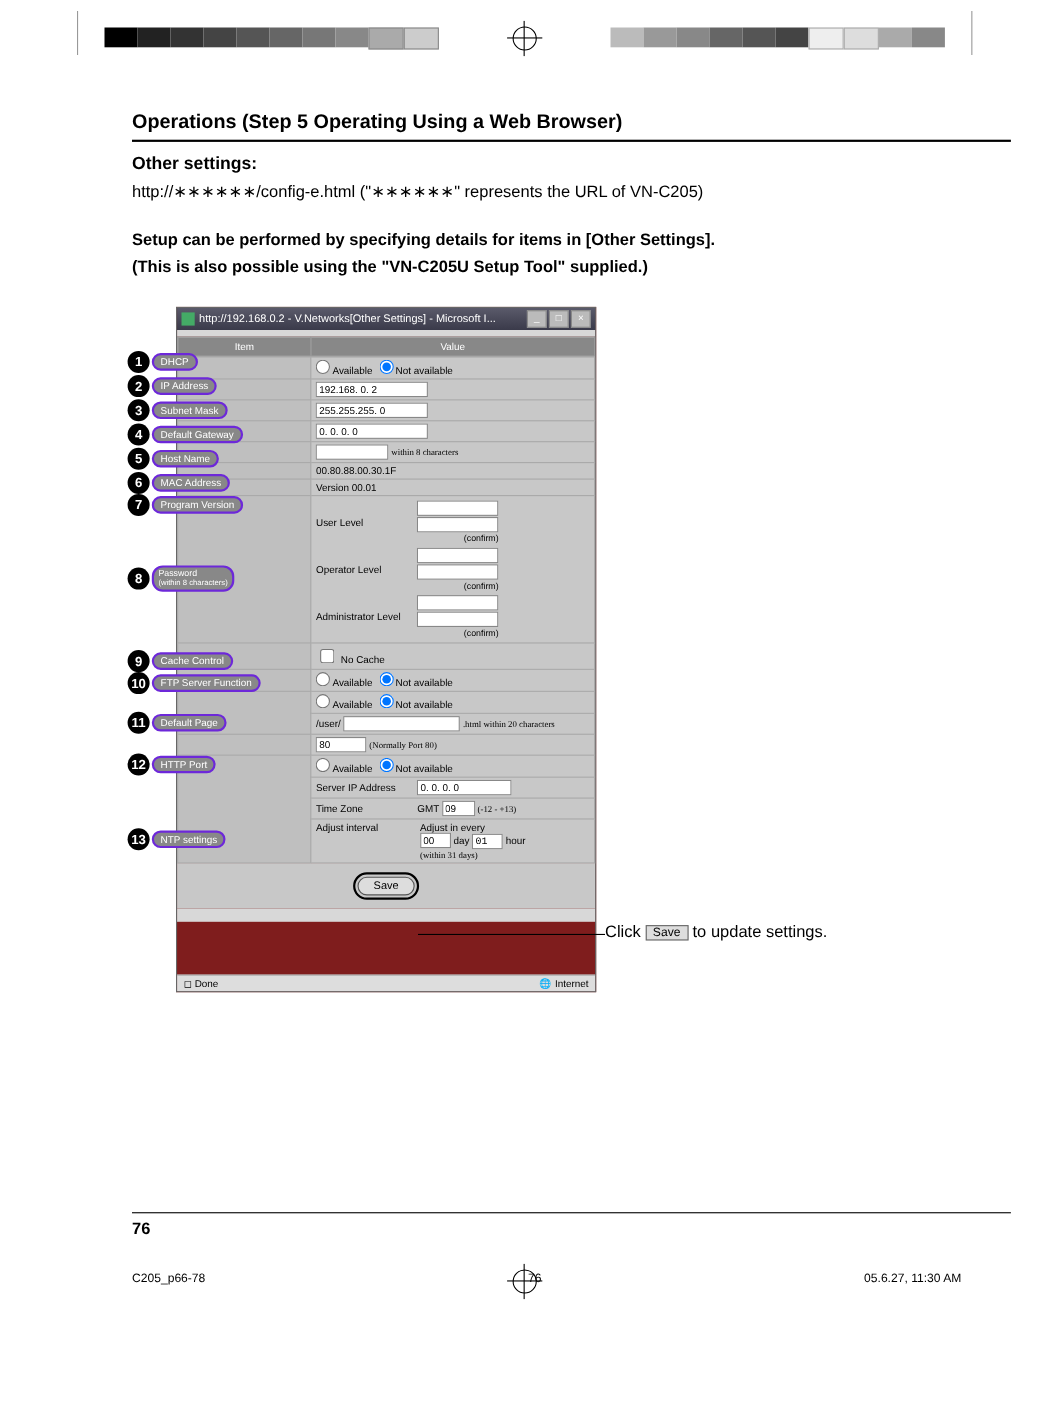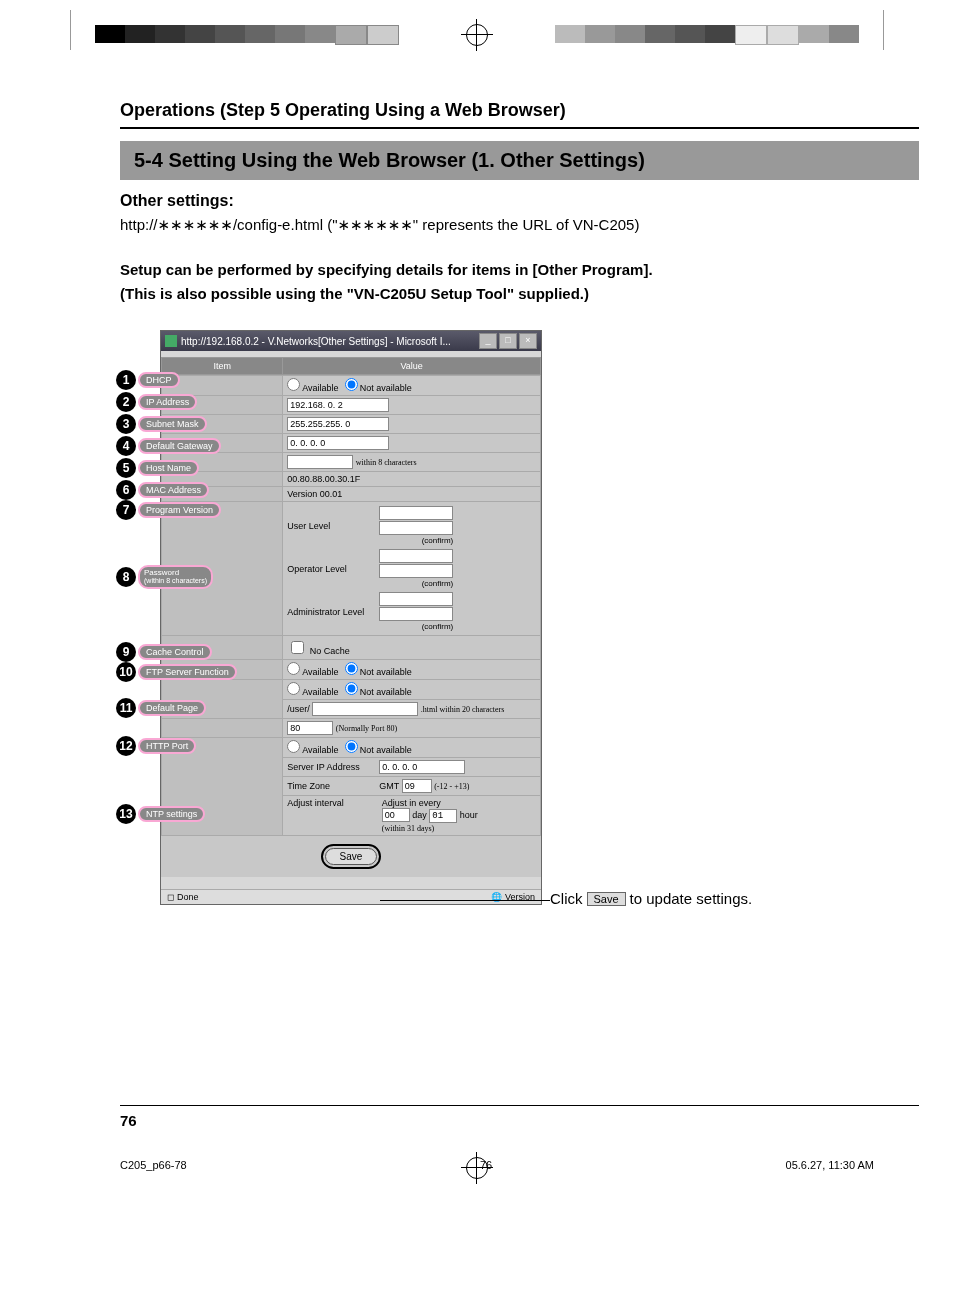--- a/index.html
+++ b/index.html
@@ -164,40 +164,41 @@
     background: #ddd;
     font-size: 10px;
   }
   .statusbar {
     display: flex;
     justify-content: space-between;
     padding: 2px 6px;
     background: #ddd;
     border-top: 1px solid #aaa;
     font-size: 9px;
+    margin-top: 48px;
   }
   .callout {
     position: absolute;
     left: -44px;
     display: flex;
     align-items: center;
   }
   .cnum {
     width: 20px; height: 20px;
     background: #000;
     color: #fff;
     border-radius: 50%;
     font-size: 12px;
     font-weight: bold;
     display: flex;
     align-items: center;
     justify-content: center;
   }
   .ctag {
-    border: 2px solid #f9a8d4;
+    border: 2px solid #6d28d9;
     border-radius: 10px;
     padding: 1px 6px;
     font-size: 9px;
     background: #888;
     color: #fff;
     margin-left: 2px;
     white-space: nowrap;
   }
   .click-note {
     position: absolute;
@@ -260,25 +261,24 @@
       <div class="sw" style="background:#444"></div>
     <div class="sw" style="background:#eee;border:1px solid #aaa"></div>
     <div class="sw" style="background:#ddd;border:1px solid #aaa"></div>
     <div class="sw" style="background:#aaa"></div>
       <div class="sw" style="background:#888"></div>
   </div>
 </div>
 
 <div class="page">
   <div class="header">Operations (Step 5 Operating Using a Web Browser)</div>
-  <div class="section-title">5-4 Setting Using the Web Browser (1. Other Settings)</div>
   <div class="subheading">Other settings:</div>
   <div class="url-line">http://∗∗∗∗∗∗/config-e.html ("∗∗∗∗∗∗" represents the URL of VN-C205)</div>
   <div class="setup-text">
-    <div>Setup can be performed by specifying details for items in [Other Program].</div>
+    <div>Setup can be performed by specifying details for items in [Other Settings].</div>
     <div>(This is also possible using the "VN-C205U Setup Tool" supplied.)</div>
   </div>
 
   <div class="diagram">
 
     <div class="callout" style="top:40px">
         <div class="cnum">1</div>
         <div class="ctag">DHCP</div>
       </div>
     <div class="callout" style="top:62px">
@@ -475,21 +475,21 @@
       </tbody>
         </table>
       <div class="save-row">
         <div class="save-btn-outer">
           <div class="save-btn-inner">Save</div>
         </div>
       </div>
       <div style="height:12px;background:#d8d8d8"></div>
       <div class="statusbar">
         <span><span>◻</span> <span>Done</span></span>
-        <span><span>🌐</span> <span>Version</span></span>
+        <span><span>🌐</span> <span>Internet</span></span>
       </div>
     </div>
 
     <div class="click-note" style="top:560px;left:390px">
       <div class="callout-line" style="left:-170px;width:170px;top:10px"></div>
       <span>Click</span>
       <span class="mini-save">Save</span>
       <span>to update settings.</span>
     </div>
   </div>

